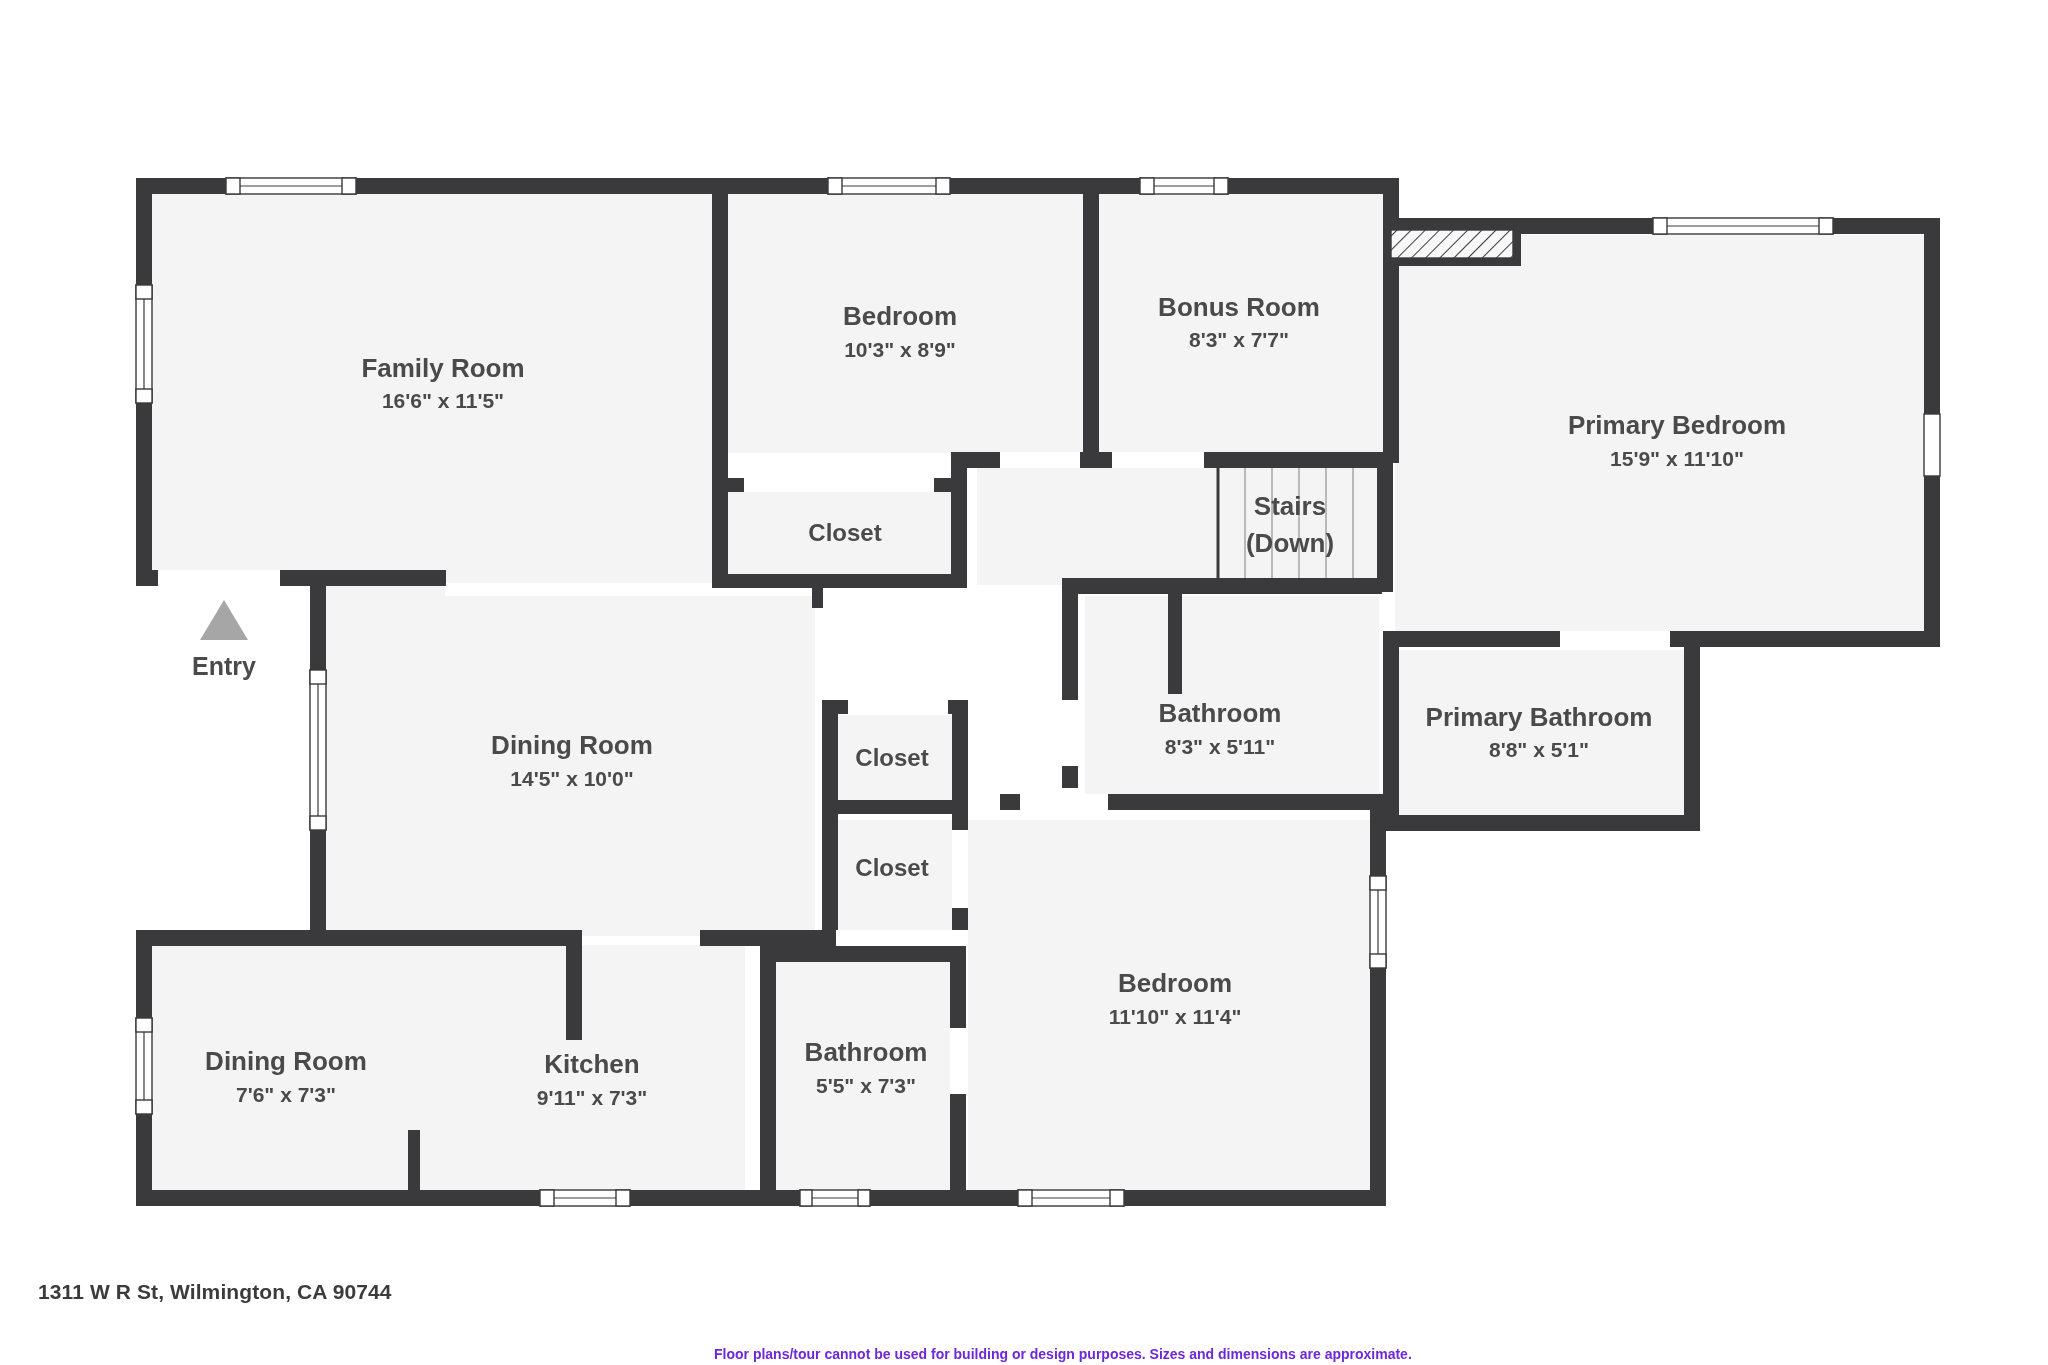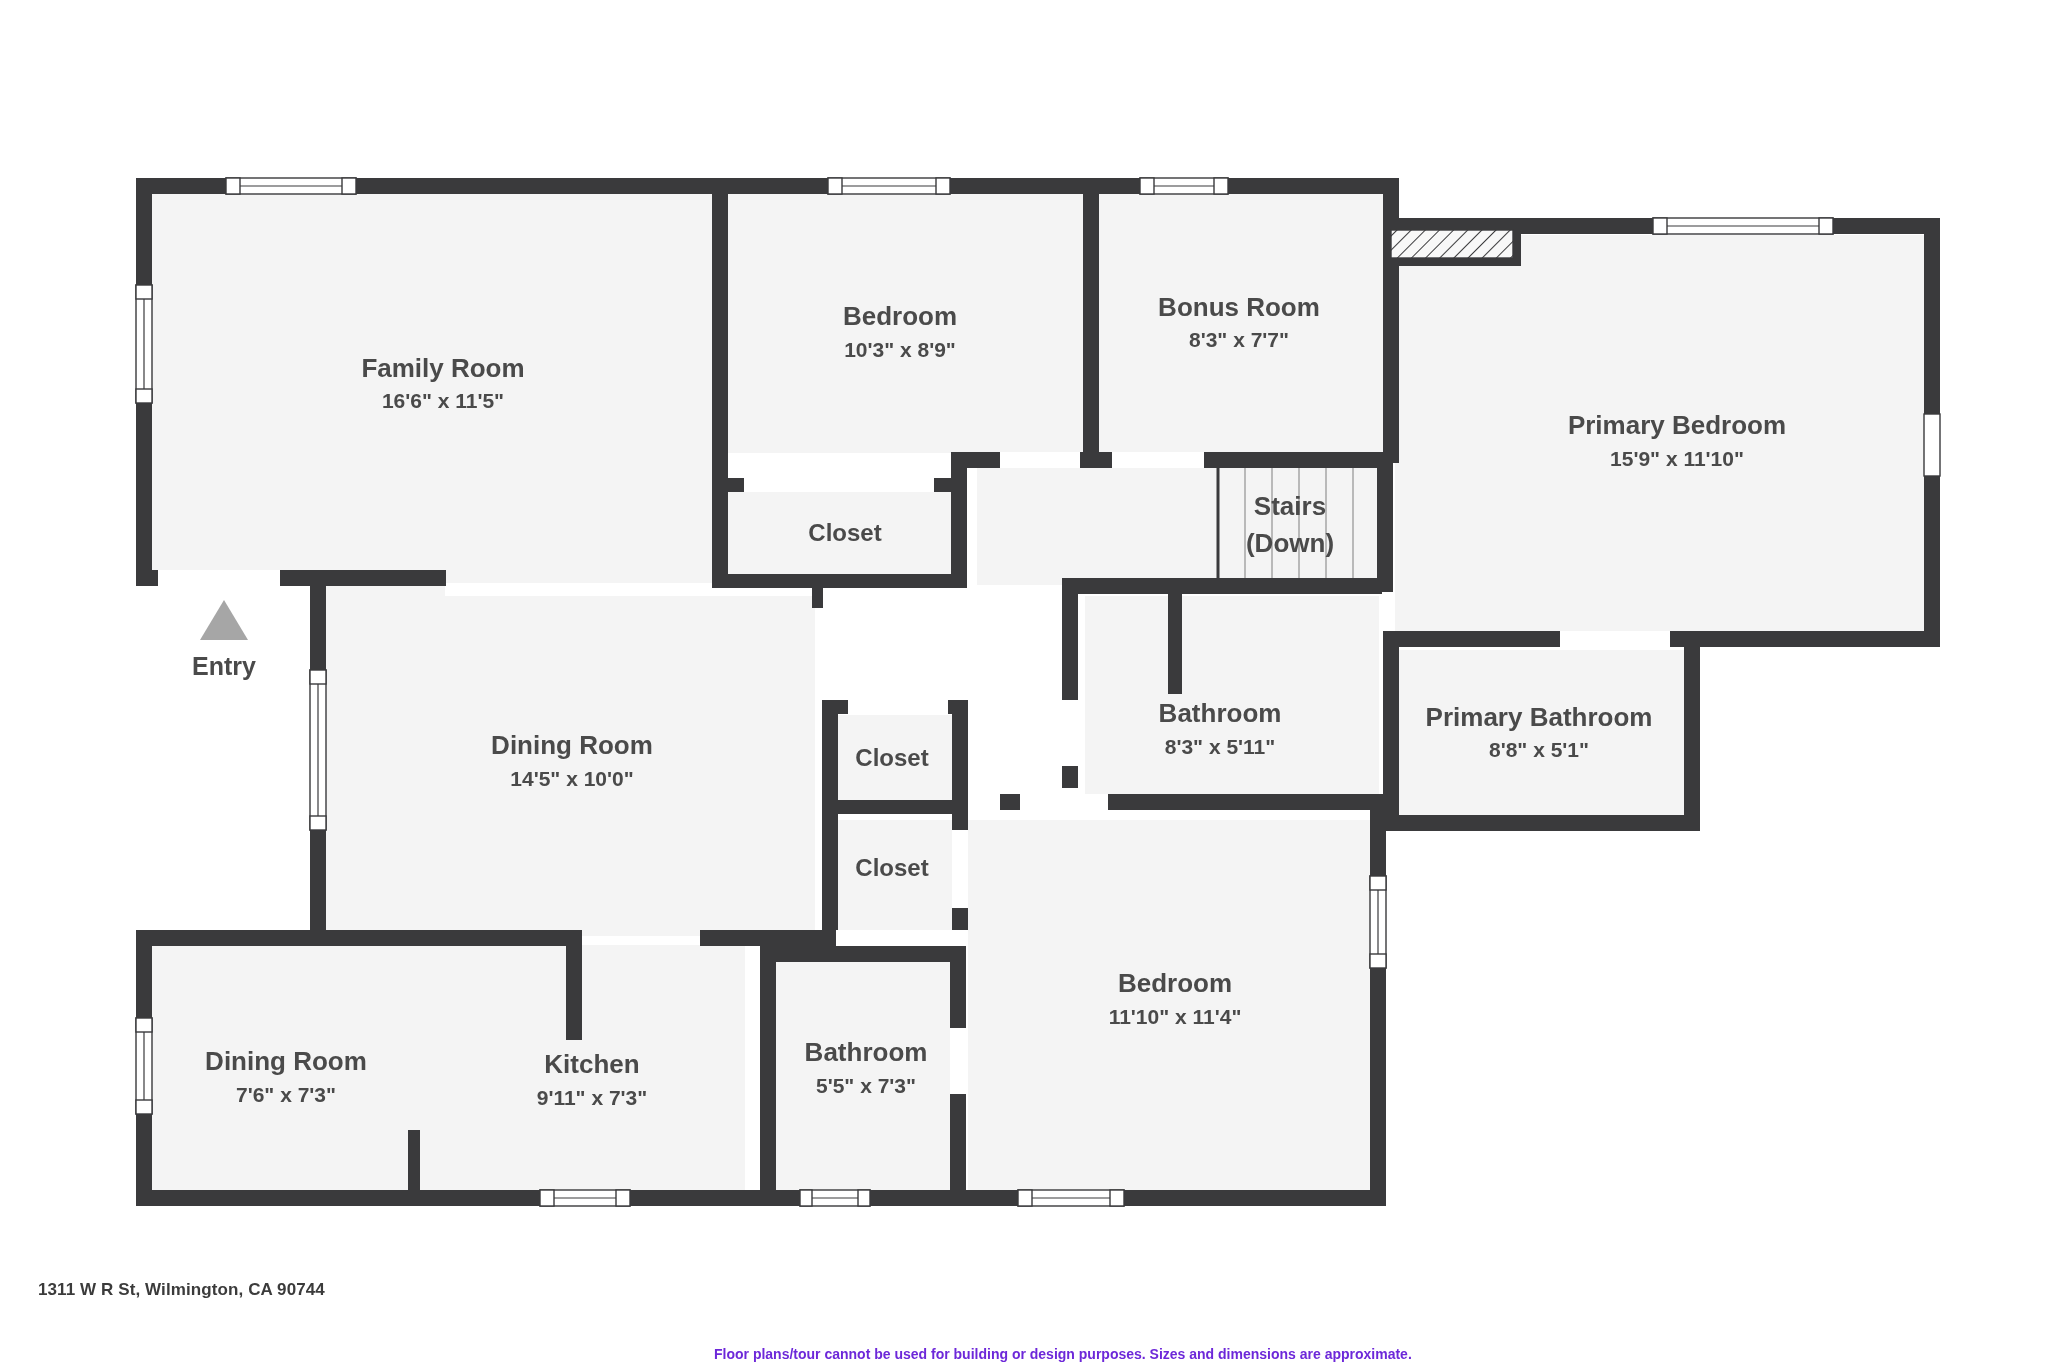--- a/index.html
+++ b/index.html
@@ -52,21 +52,21 @@
     font-weight: bold;
     font-size: 25px;
     fill: #4a4a4a;
     text-anchor: middle;
     dominant-baseline: middle;
   }
   .footer-address {
     position: absolute;
     left: 38px;
     top: 1280px;
-    font-size: 17px;
+    font-size: 21px;
     font-weight: bold;
     color: #3b3b3b;
     letter-spacing: 0.1px;
   }
   .footer-floor {
     position: absolute;
     left: 38px;
     top: 1339px;
     font-size: 17px;
     font-weight: normal;

